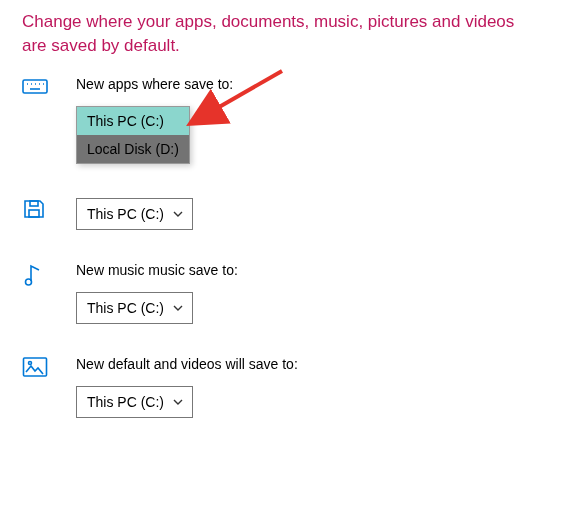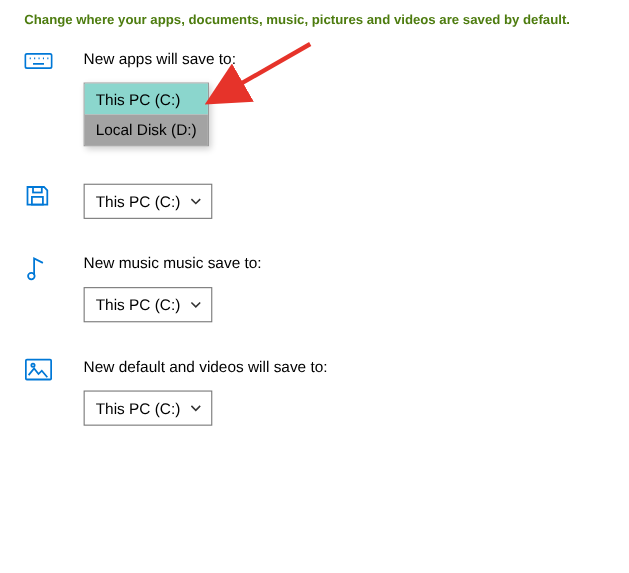--- a/index.html
+++ b/index.html
@@ -27,26 +27,25 @@
     justify-content: center;
     margin-top: 4px;
   }
   h1.page-title {
     font-size: 28px;
     font-weight: 400;
     margin: 0;
     letter-spacing: 0.2px;
   }
   .desc {
-    font-size: 12px;
-    color: #4d7c0f;
+    font-size: 17px;
+    color: #be185d;
     line-height: 1.4;
     margin: 0 0 18px 0;
     max-width: 500px;
-    font-weight: bold;
   }
 
   .section {
     display: flex;
     align-items: flex-start;
     margin-bottom: 32px;
   }
   .section .icon-wrap {
     width: 28px;
     padding-top: 0px;
@@ -88,21 +87,21 @@
   }
   .dropdown-open .opt {
     padding: 6px 10px;
     font-size: 14px;
     cursor: default;
   }
   .dropdown-open .opt.selected {
     background: #8bd6cd;
   }
   .dropdown-open .opt:not(.selected) {
-    background: #a3a3a3;
+    background: #737373;
   }
 
   .arrow-annot {
     position: absolute;
     z-index: 60;
     pointer-events: none;
   }
 
   .abs-wrap {
     position: relative;
@@ -122,21 +121,21 @@
         <rect x="1" y="4" width="24" height="13" rx="1.5"></rect>
         <line x1="5" y1="8" x2="6" y2="8"></line>
         <line x1="9" y1="8" x2="10" y2="8"></line>
         <line x1="13" y1="8" x2="14" y2="8"></line>
         <line x1="17" y1="8" x2="18" y2="8"></line>
         <line x1="21" y1="8" x2="22" y2="8"></line>
         <line x1="8" y1="13" x2="18" y2="13"></line>
       </svg>
     </span>
     <div class="content">
-      <div class="section-label">New apps will save to:</div>
+      <div class="section-label">New apps where save to:</div>
     </div>
 
     <div class="dropdown-open" style="left:54px; top:30px;">
       <div class="opt selected">This PC (C:)</div>
       <div class="opt">Local Disk (D:)</div>
     </div>
 
     <span class="arrow-annot" style="left:160px; top:-10px;">
       <svg width="110" height="70" viewBox="0 0 110 70">
         <defs>

